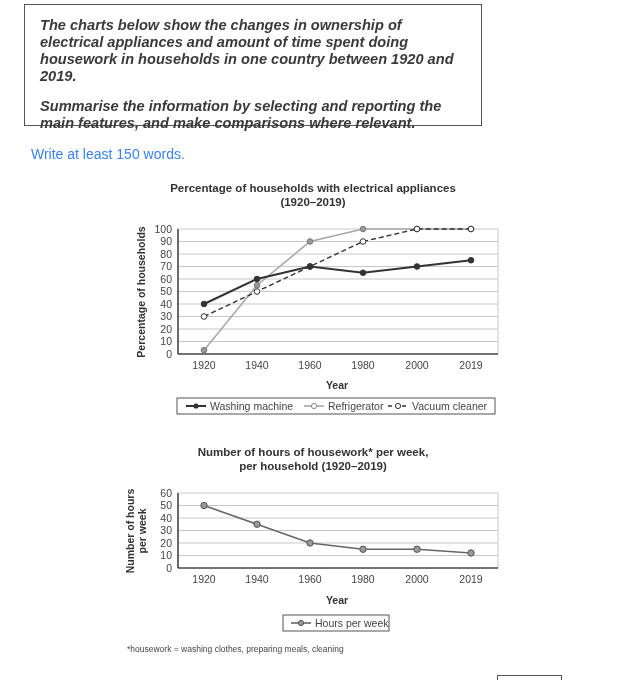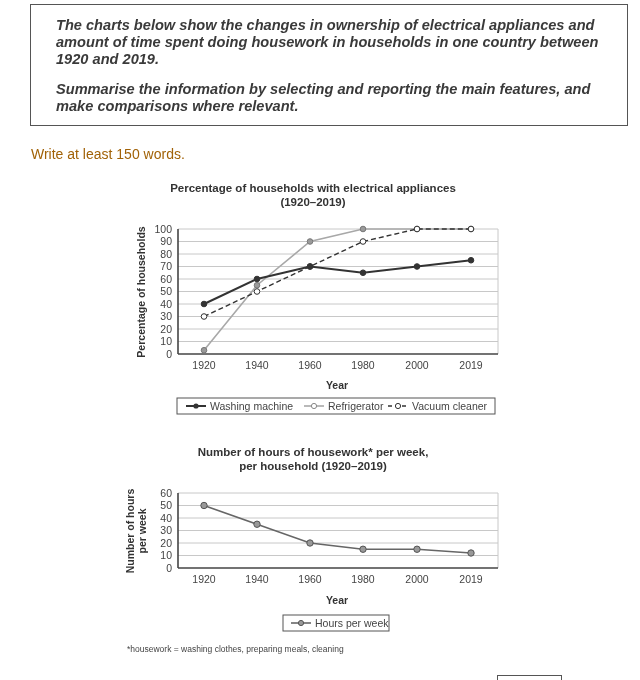--- a/index.html
+++ b/index.html
@@ -1,22 +1,22 @@
 <!DOCTYPE html>
 <html><head>
 <meta charset="utf-8">
 <style>
   html, body { margin: 0; padding: 0; }
   body { width: 640px; height: 680px; background: #ffffff; position: relative; overflow: hidden;
          font-family: "Liberation Sans", sans-serif; color: #333; }
-  .task-box { position: absolute; left: 30px; top: 4px; width: 598px; height: 122px;
-              border: 1.5px solid #555; box-sizing: border-box; padding: 12px 14px 0 25px; }
+  .task-box { position: absolute; left: 24px; top: 4px; width: 458px; height: 122px;
+              border: 1.5px solid #555; box-sizing: border-box; padding: 12px 14px 0 15px; }
   .task-box p { margin: 0; font-weight: bold; font-style: italic; font-size: 14.6px; line-height: 17px; color: #3a3a3a; }
   .task-box p + p { margin-top: 13px; }
-  .instr { position: absolute; left: 31px; top: 146px; font-size: 14px; color: #a16207; }
+  .instr { position: absolute; left: 31px; top: 146px; font-size: 14px; color: #3b82f6; }
   svg text { font-family: "Liberation Sans", sans-serif; }
   .bottom-stub { position: absolute; left: 497px; top: 675px; width: 63px; height: 8px; border: 1px solid #555; border-bottom: none; }
 </style>
 </head>
 <body>
 
 <div class="task-box">
   <p>The charts below show the changes in ownership of electrical appliances and amount of time spent doing housework in households in one country between 1920 and 2019.</p>
   <p>Summarise the information by selecting and reporting the main features, and make comparisons where relevant.</p>
 </div>

